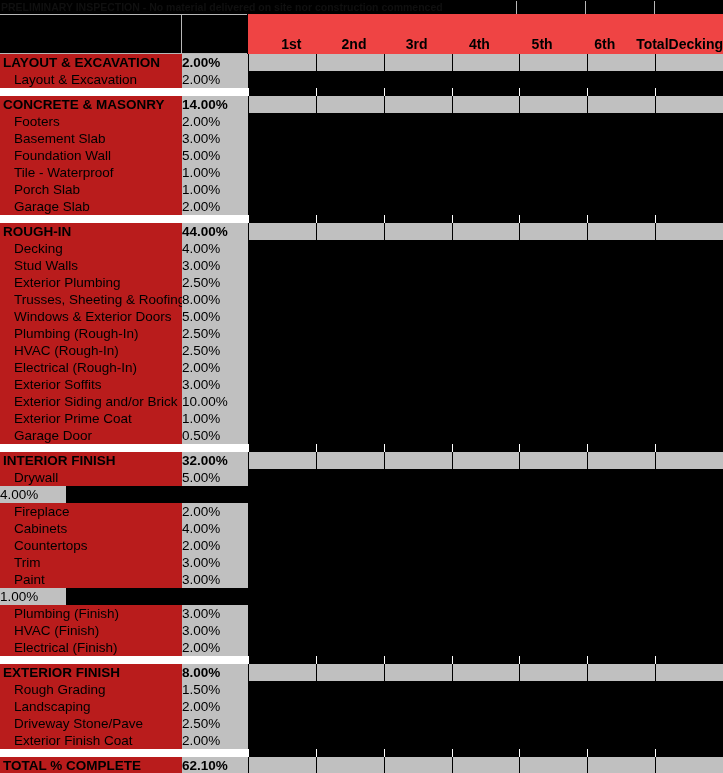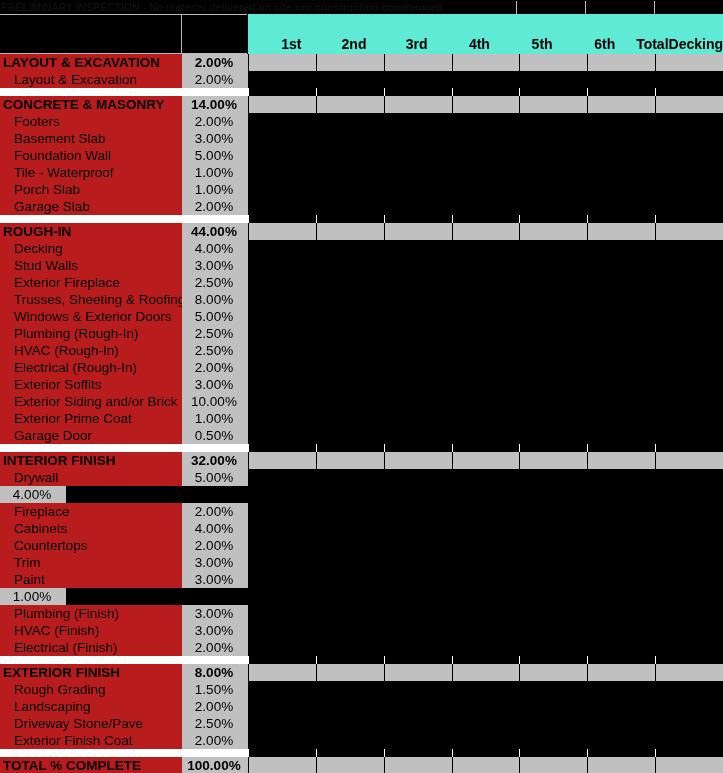--- a/index.html
+++ b/index.html
@@ -71,21 +71,21 @@
     border-bottom: 1px solid #b8b8b8;
     box-sizing: border-box;
   }
   .hdr-gap {
     flex: 0 0 1px;
     background: #000000;
   }
   .hdr-cells {
     flex: 1 1 auto;
     display: flex;
-    background: #5eead4;
+    background: #ef4444;
     box-sizing: border-box;
     padding-left: 12px;
   }
   .hdr-cell {
     flex: 1 1 0;
     display: flex;
     align-items: flex-end;
     justify-content: center;
     font-size: 14px;
     font-weight: bold;
@@ -114,21 +114,21 @@
     padding-left: 3px;
     white-space: nowrap;
     overflow: hidden;
     background: #b91c1c;
   }
   .row .pct {
     flex: 0 0 66px;
     box-sizing: border-box;
     font-size: 13.5px;
     line-height: 17px;
-    text-align: center;
+    text-align: left;
     padding-right: 2px;
     background: #c0c0c0;
     white-space: nowrap;
   }
   .row.section .label,
   .row.section .pct,
   .row.total .label,
   .row.total .pct {
     font-weight: bold;
   }
@@ -385,21 +385,21 @@
           <div class="cell"></div>
           <div class="cell"></div>
           <div class="cell"></div>
           <div class="cell"></div>
           <div class="cell"></div>
           <div class="cell"></div>
           <div class="cell"></div>
         </div>
       </div>
       <div class="row item">
-        <div class="label">Exterior Fireplace</div>
+        <div class="label">Exterior Plumbing</div>
         <div class="pct">2.50%</div>
         <div class="cells">
           <div class="cell"></div>
           <div class="cell"></div>
           <div class="cell"></div>
           <div class="cell"></div>
           <div class="cell"></div>
           <div class="cell"></div>
           <div class="cell"></div>
         </div>
@@ -771,21 +771,21 @@
           <div class="cell"></div>
           <div class="cell"></div>
           <div class="cell"></div>
           <div class="cell"></div>
           <div class="cell"></div>
           <div class="cell"></div>
         </div>
       </div>
       <div class="row total">
         <div class="label">TOTAL % COMPLETE</div>
-        <div class="pct">100.00%</div>
+        <div class="pct">62.10%</div>
         <div class="cells">
           <div class="cell"></div>
           <div class="cell"></div>
           <div class="cell"></div>
           <div class="cell"></div>
           <div class="cell"></div>
           <div class="cell"></div>
           <div class="cell"></div>
         </div>
       </div>

